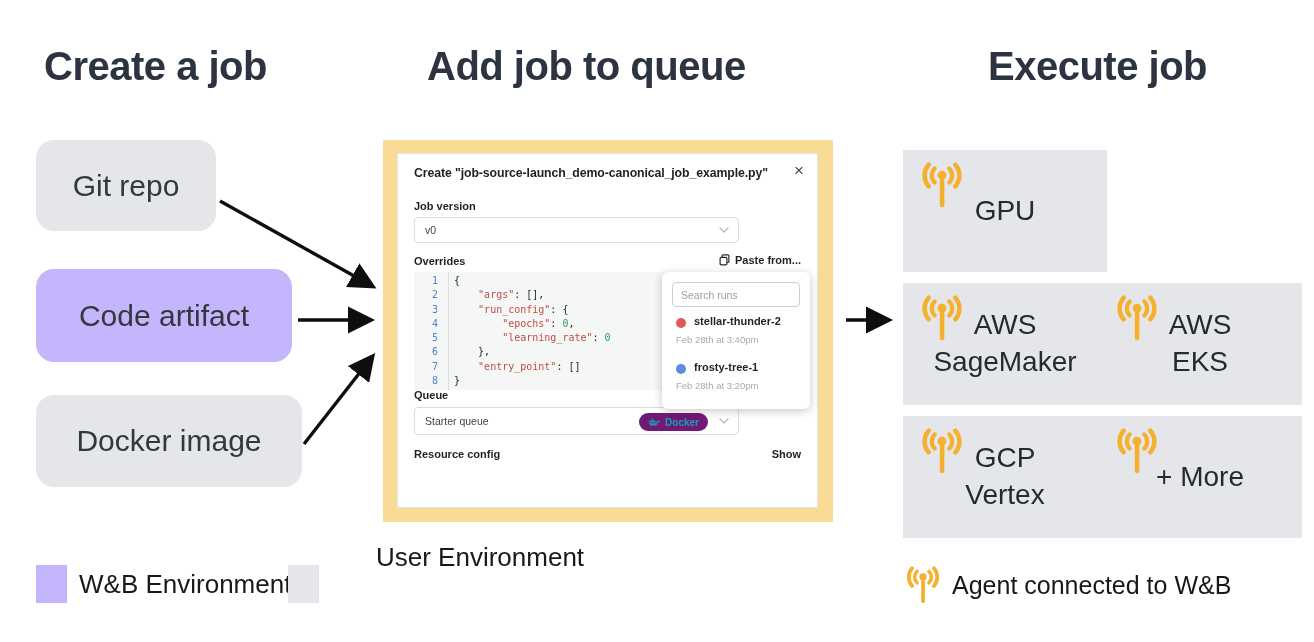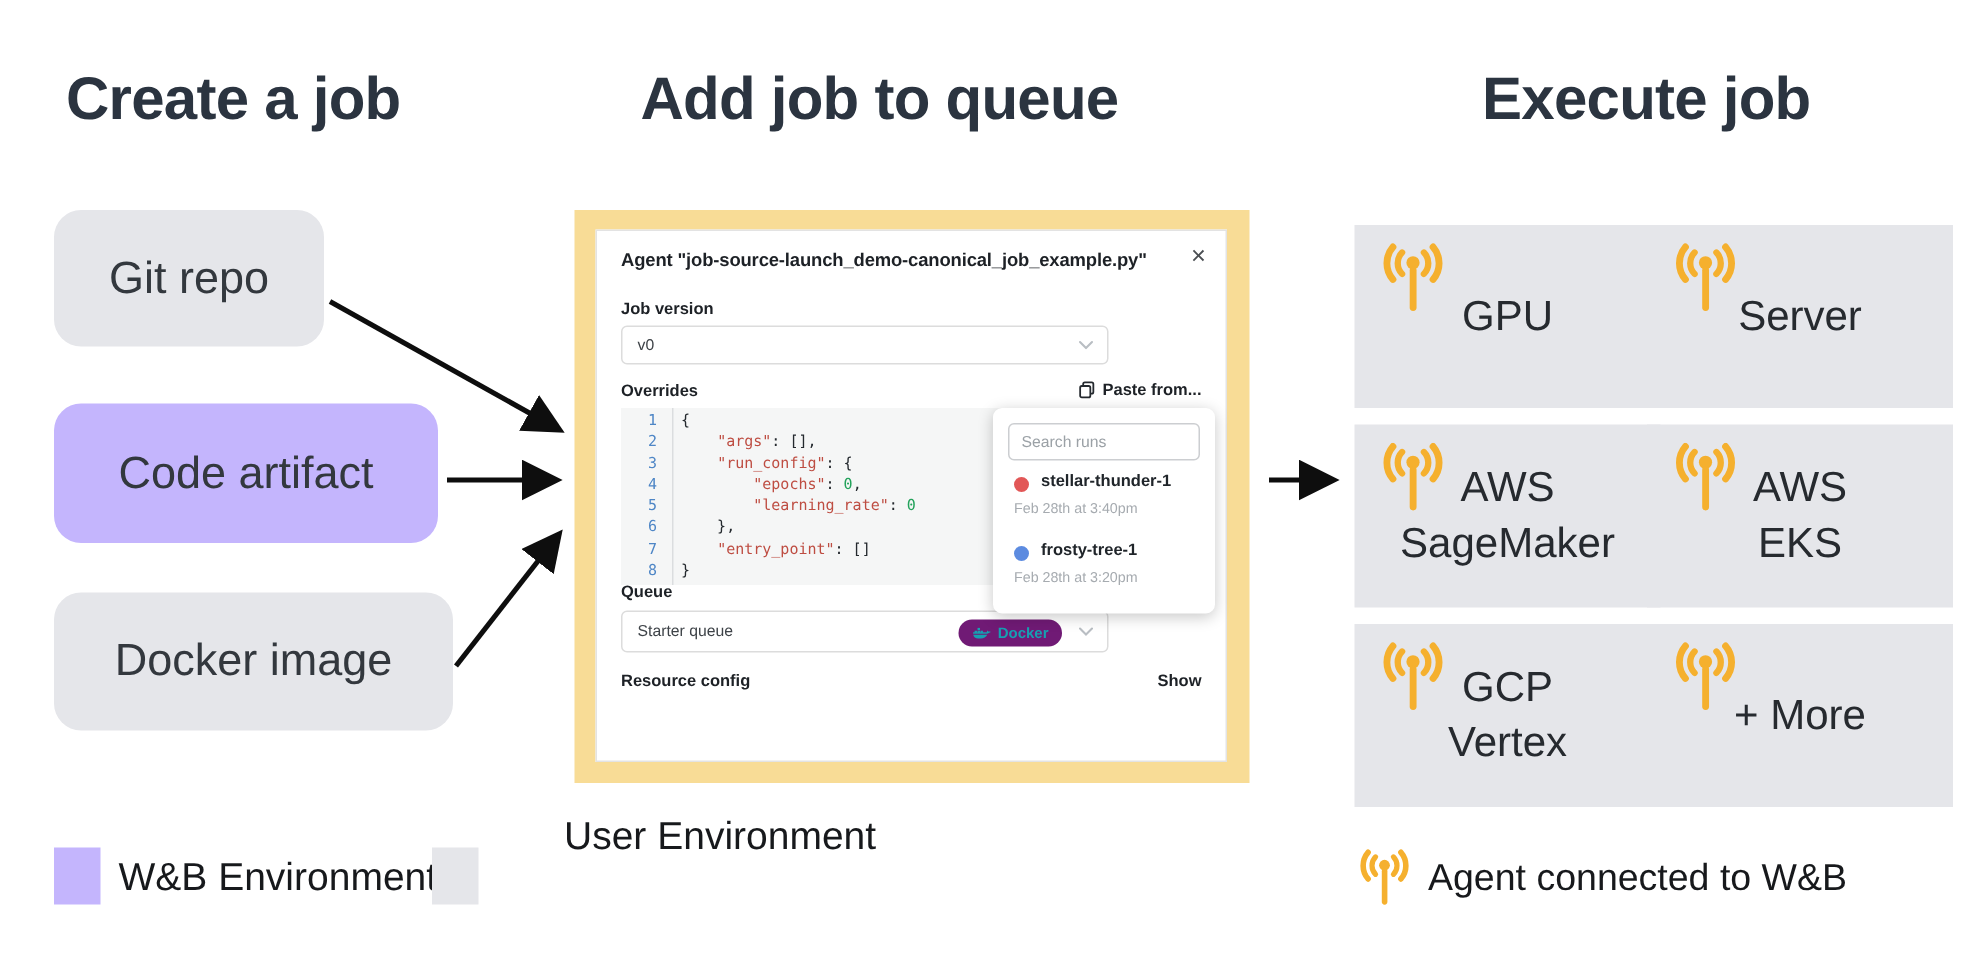--- a/index.html
+++ b/index.html
@@ -107,21 +107,21 @@
   </div>
   <div class="srcbox bg-yellow" style="left:36px;top:269px;width:256px;height:93px;">
     <span>Code artifact</span>
   </div>
   <div class="srcbox bg-gray" style="left:36px;top:395px;width:266px;height:92px;">
     <span>Docker image</span>
   </div>
 
   <div class="modal-frame"></div>
   <div class="modal">
-    <div class="m-title">Agent "job-source-launch_demo-canonical_job_example.py"</div>
+    <div class="m-title">Create "job-source-launch_demo-canonical_job_example.py"</div>
     <div class="m-close">×</div>
 
     <div class="m-label" style="left:16px;top:46px;">Job version</div>
     <div class="m-select" style="top:63px;height:26px;">
       <span class="val">v0</span>
       <svg class="chev" width="10" height="6" viewBox="0 0 10 6">
         <path d="M1 1 L5 5 L9 1" stroke="#B9BEC3" stroke-width="1.4" fill="none" stroke-linecap="round"></path>
       </svg>
     </div>
 
@@ -167,41 +167,33 @@
       </svg>
     </div>
 
     <div class="m-label" style="left:16px;top:294px;">Resource config</div>
     <div class="show-btn">Show</div>
   </div>
 
   <div class="popup">
     <input type="text" placeholder="Search runs" style="">
     <span class="dot red" style="top:46px;"></span>
-    <div class="run-name" style="top:43px;">stellar-thunder-1</div>
+    <div class="run-name" style="top:43px;">stellar-thunder-2</div>
     <div class="run-time" style="top:62px;">Feb 28th at 3:40pm</div>
     <span class="dot blue" style="top:92px;"></span>
     <div class="run-name" style="top:89px;">frosty-tree-1</div>
     <div class="run-time" style="top:108px;">Feb 28th at 3:20pm</div>
   </div>
 
   <div class="target" style="left:903px;top:150px;">
     <svg class="t-ant">
         <use href="#antenna"></use>
       </svg>
     <div class="tlabel">
         <span class="tline">GPU</span>
-      </div>
-  </div>
-  <div class="target" style="left:1098px;top:150px;">
-    <svg class="t-ant">
-        <use href="#antenna"></use>
-      </svg>
-    <div class="tlabel">
-        <span class="tline">Server</span>
       </div>
   </div>
   <div class="target" style="left:903px;top:283px;">
     <svg class="t-ant">
         <use href="#antenna"></use>
       </svg>
     <div class="tlabel">
         <span class="tline">AWS</span>
         <span class="tline">SageMaker</span>
       </div>

